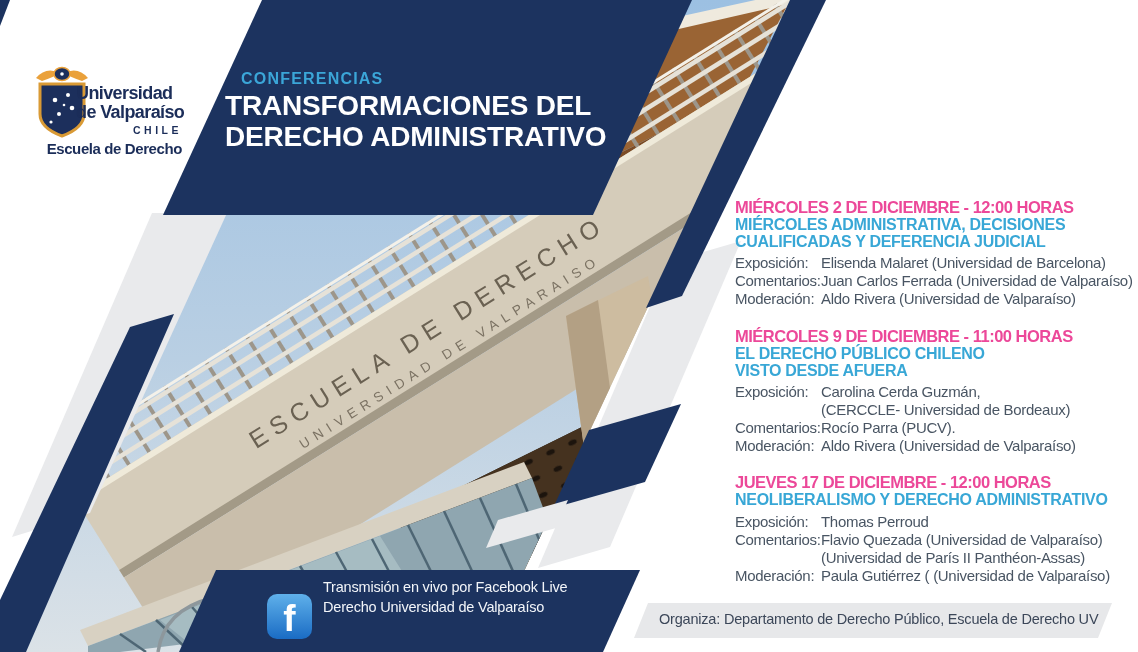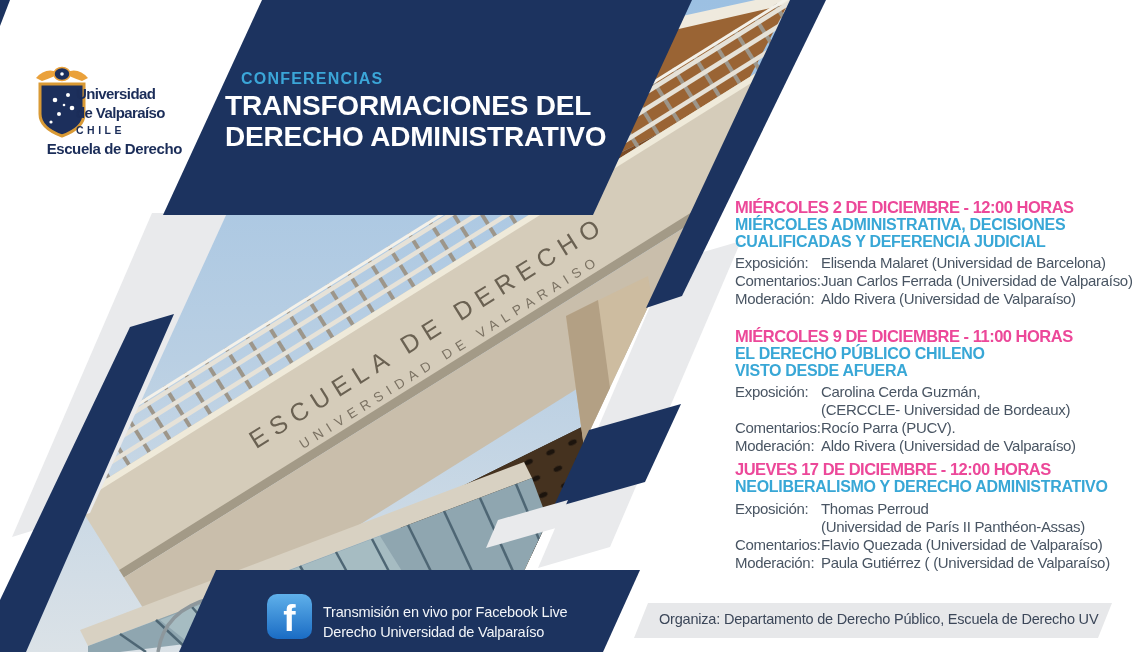--- a/index.html
+++ b/index.html
@@ -3,45 +3,45 @@
 <meta charset="utf-8">
 <style>
   html,body{margin:0;padding:0;background:#666;}
   .canvas{position:relative;width:1138px;height:652px;background:#ffffff;overflow:hidden;
           font-family:"Liberation Sans",sans-serif;}
   .abs{position:absolute;}
   svg{display:block;}
 
   
   .logo-name{left:76px;top:84px;width:120px;font-weight:bold;color:#1b2d59;
-             font-size:15px;line-height:19px;letter-spacing:-0.6px;}
-  .logo-chile{left:76px;top:124px;width:106px;font-weight:bold;color:#1b2d59;
+             font-size:18px;line-height:19px;letter-spacing:-0.6px;}
+  .logo-chile{left:76px;top:124px;width:106px;text-align:right;font-weight:bold;color:#1b2d59;
               font-size:10.5px;letter-spacing:3.5px;}
   .logo-school{left:18px;top:140px;width:164px;text-align:right;font-weight:bold;color:#1b2d59;
                font-size:15px;letter-spacing:-0.4px;}
 
   
   .kicker{left:241px;top:70px;font-size:16px;font-weight:bold;letter-spacing:1.2px;color:#3ba6d8;}
   .title{left:225px;top:91px;font-size:28px;font-weight:bold;line-height:30.5px;color:#ffffff;
          letter-spacing:-0.2px;}
 
   
   .events{left:735px;top:197px;width:400px;}
   .ev-date{font-size:16.5px;font-weight:bold;color:#ec4899;line-height:20px;letter-spacing:-0.5px;}
   .ev-title{font-size:16px;font-weight:bold;color:#38a7d6;line-height:16.5px;letter-spacing:-0.3px;}
   .ev-rows{margin-top:4px;}
   .ev-row{font-size:15px;color:#495563;line-height:18px;letter-spacing:-0.3px;white-space:nowrap;}
   .ev-label{display:inline-block;min-width:86px;}
-  .ev2{margin-top:18px;} .ev3{margin-top:4px;}
+  .ev2{margin-top:18px;} .ev3{margin-top:17px;}
 
   
   .fb-icon{left:267px;top:594px;width:45px;height:45px;border-radius:10px;
            background:linear-gradient(180deg,#5fb0ea,#1a6cc4);
            color:#ffffff;font-weight:bold;font-size:37px;text-align:center;line-height:49px;}
-  .fb-text{left:323px;top:602px;font-size:14.5px;line-height:20px;color:#f2f5f9;letter-spacing:-0.2px;}
+  .fb-text{left:323px;top:577px;font-size:14.5px;line-height:20px;color:#f2f5f9;letter-spacing:-0.2px;}
   .organiza{left:659px;top:611px;font-size:14.5px;color:#3c4759;letter-spacing:-0.2px;}
 </style>
 </head>
 <body>
 
 <div class="canvas">
 
   <svg class="abs" style="left:0;top:0" width="1138" height="652" viewBox="0 0 1138 652">
     <defs>
       <linearGradient id="sky" x1="0" y1="0" x2="0" y2="1">
@@ -196,24 +196,24 @@
     </div>
 
     <div class="ev ev3">
       <div class="ev-date">JUEVES 17 DE DICIEMBRE - 12:00 HORAS</div>
       <div class="ev-title">NEOLIBERALISMO Y DERECHO ADMINISTRATIVO</div>
       <div class="ev-rows">
         <div class="ev-row">
           <span class="ev-label">Exposición:</span><span>Thomas Perroud</span>
         </div>
         <div class="ev-row">
+          <span class="ev-label">Comentarios:</span><span>Flavio Quezada (Universidad de Valparaíso)</span>
+        </div>
+        <div class="ev-row">
           <span class="ev-label"></span><span>(Universidad de  París II Panthéon-Assas)</span>
-        </div>
-        <div class="ev-row">
-          <span class="ev-label">Comentarios:</span><span>Flavio Quezada (Universidad de Valparaíso)</span>
         </div>
         <div class="ev-row">
           <span class="ev-label">Moderación:</span><span>Paula Gutiérrez  ( (Universidad de Valparaíso)</span>
         </div>
       </div>
     </div>
 
   </div>
 
   <div class="abs fb-icon">f</div>

